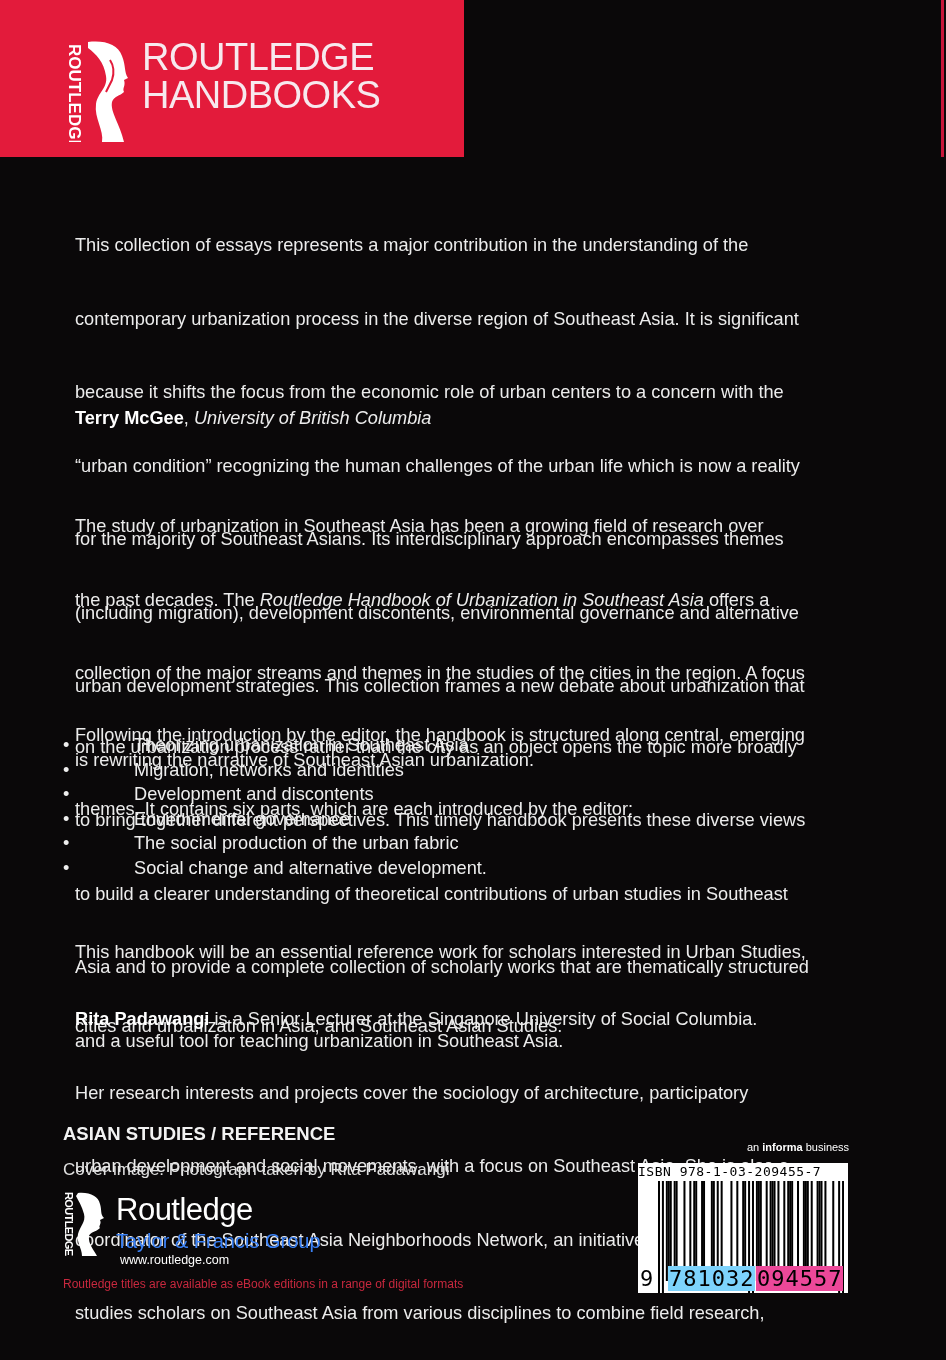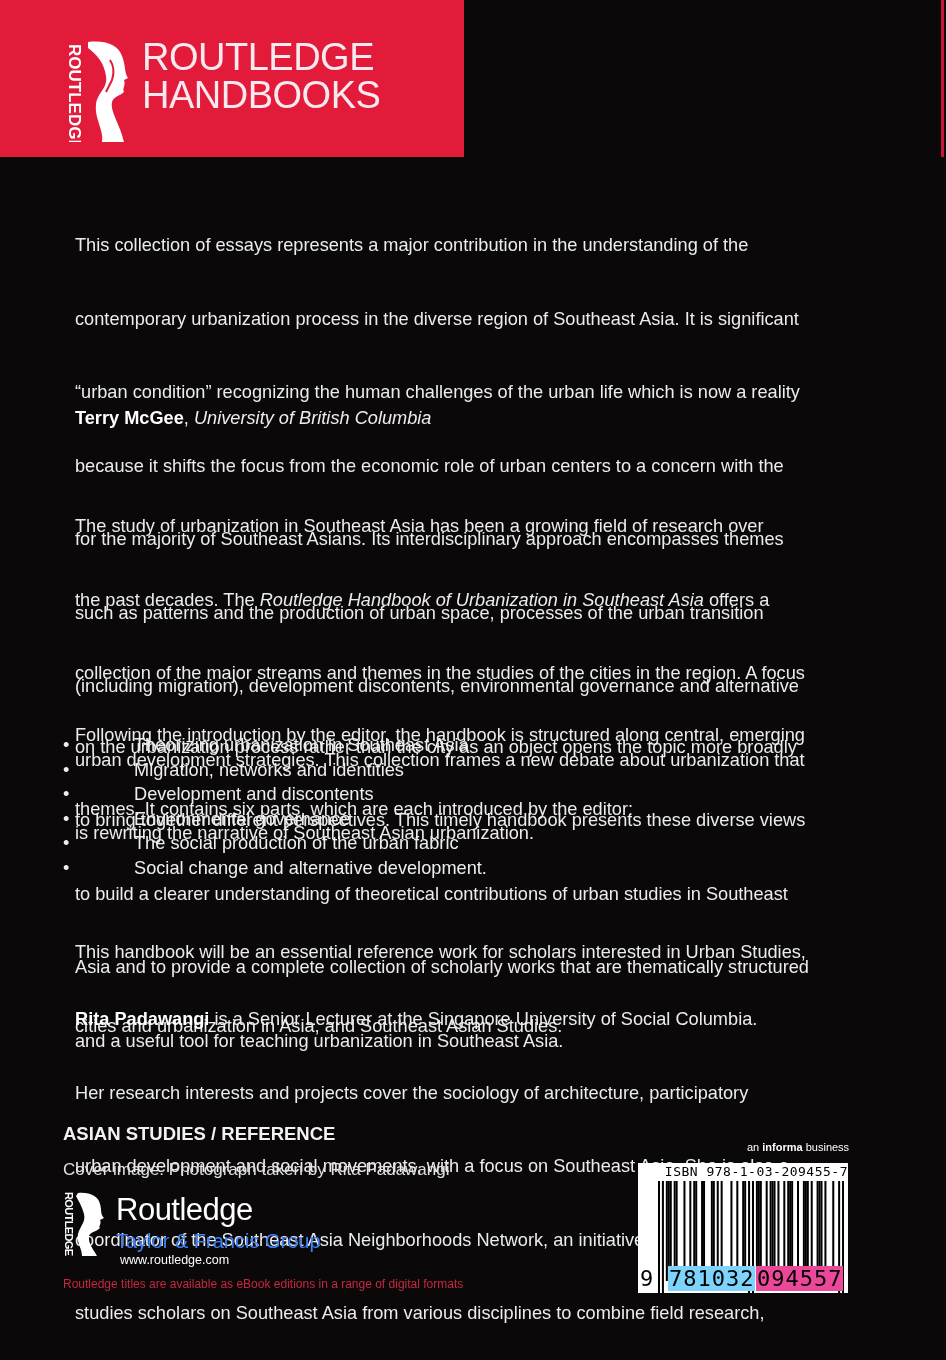--- a/index.html
+++ b/index.html
@@ -20,21 +20,21 @@
   .subject { position:absolute; left:63px; top:1123px; font-size:18.5px; font-weight:bold; color:#f2f2f2; }
   .cover { position:absolute; left:63px; top:1160px; font-size:17px; color:#e0e0e0; }
   .rl-logo { position:absolute; left:60px; top:1190px; width:90px; height:68px; }
   .rl-name { position:absolute; left:116px; top:1192px; font-size:31px; color:#fff; letter-spacing:-0.5px; }
   .rl-group { position:absolute; left:116px; top:1230px; font-size:20px; color:#3b82f6; }
   .rl-url { position:absolute; left:120px; top:1253px; font-size:12.5px; color:#fff; }
   .ebook { position:absolute; left:63px; top:1277px; font-size:12px; color:#c8283e; }
   .informa { position:absolute; left:747px; top:1141px; font-size:11px; color:#fff; }
   .informa b { font-weight:bold; }
   .barcode { position:absolute; left:638px; top:1163px; width:210px; height:130px; background:#ffffff; }
-  .isbn-top { position:absolute; left:0; right:0; top:1px; text-align:right; font-family:"DejaVu Sans Mono", monospace;
+  .isbn-top { position:absolute; left:0; right:0; top:1px; text-align:left; font-family:"DejaVu Sans Mono", monospace;
               font-size:13px; color:#000; letter-spacing:0.5px; }
   .bars { position:absolute; left:20px; top:18px; width:186px; height:112px; }
   .isbn-digits { position:absolute; left:0; top:103px; height:27px; width:210px; font-family:"DejaVu Sans Mono", monospace;
                  font-size:22px; color:#000; }
   .d-first { position:absolute; left:2px; top:0; background:#fff; }
   .d-left { position:absolute; left:30px; top:0; background:#7dd3fc; letter-spacing:1px; padding:0 1px; }
   .d-right { position:absolute; left:118px; top:0; background:#ec4899; letter-spacing:1px; padding:0 1px; }
 </style>
 </head>
 <body>
@@ -50,24 +50,23 @@
   <div class="banner-title">
     <div>ROUTLEDGE</div>
     <div>HANDBOOKS</div>
   </div>
 </div>
 <div class="spine-edge"></div>
 
 <div class="text" style="top:184px;">
   <div>This collection of essays represents a major contribution in the understanding of the</div>
   <div>contemporary urbanization process in the diverse region of Southeast Asia. It is significant</div>
+  <div>because it shifts the focus from the economic role of urban centers to a concern with the</div>
   <div>“urban condition” recognizing the human challenges of the urban life which is now a reality</div>
-  <div>because it shifts the focus from the economic role of urban centers to a concern with the</div>
   <div>for the majority of Southeast Asians. Its interdisciplinary approach encompasses themes</div>
-  <div>such as patterns and the production of urban space, processes of the urban transition</div>
   <div>(including migration), development discontents, environmental governance and alternative</div>
   <div>urban development strategies. This collection frames a new debate about urbanization that</div>
   <div>is rewriting the narrative of Southeast Asian urbanization.</div>
 </div>
 <div class="text" style="top:406px;"><b>Terry McGee</b><span>, </span><i>University of British Columbia</i></div>
 
 <div class="text" style="top:465px;">
   <div>The study of urbanization in Southeast Asia has been a growing field of research over</div>
   <div><span>the past decades. The </span><i>Routledge Handbook of Urbanization in Southeast Asia</i><span> offers a</span></div>
   <div>collection of the major streams and themes in the studies of the cities in the region. A focus</div>

